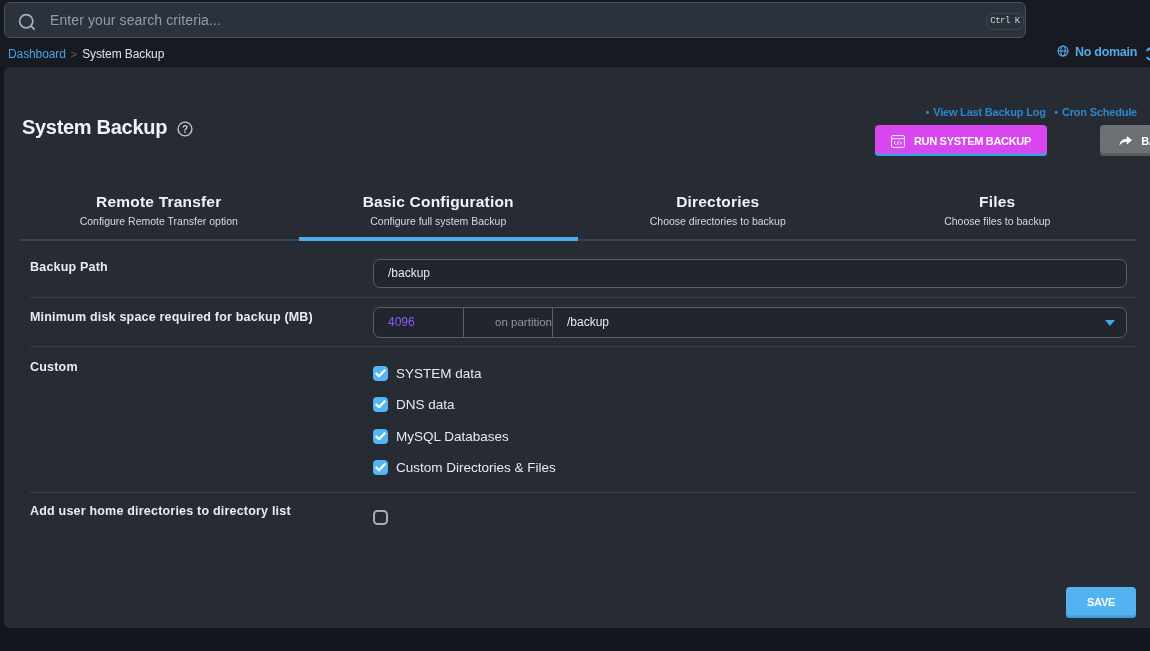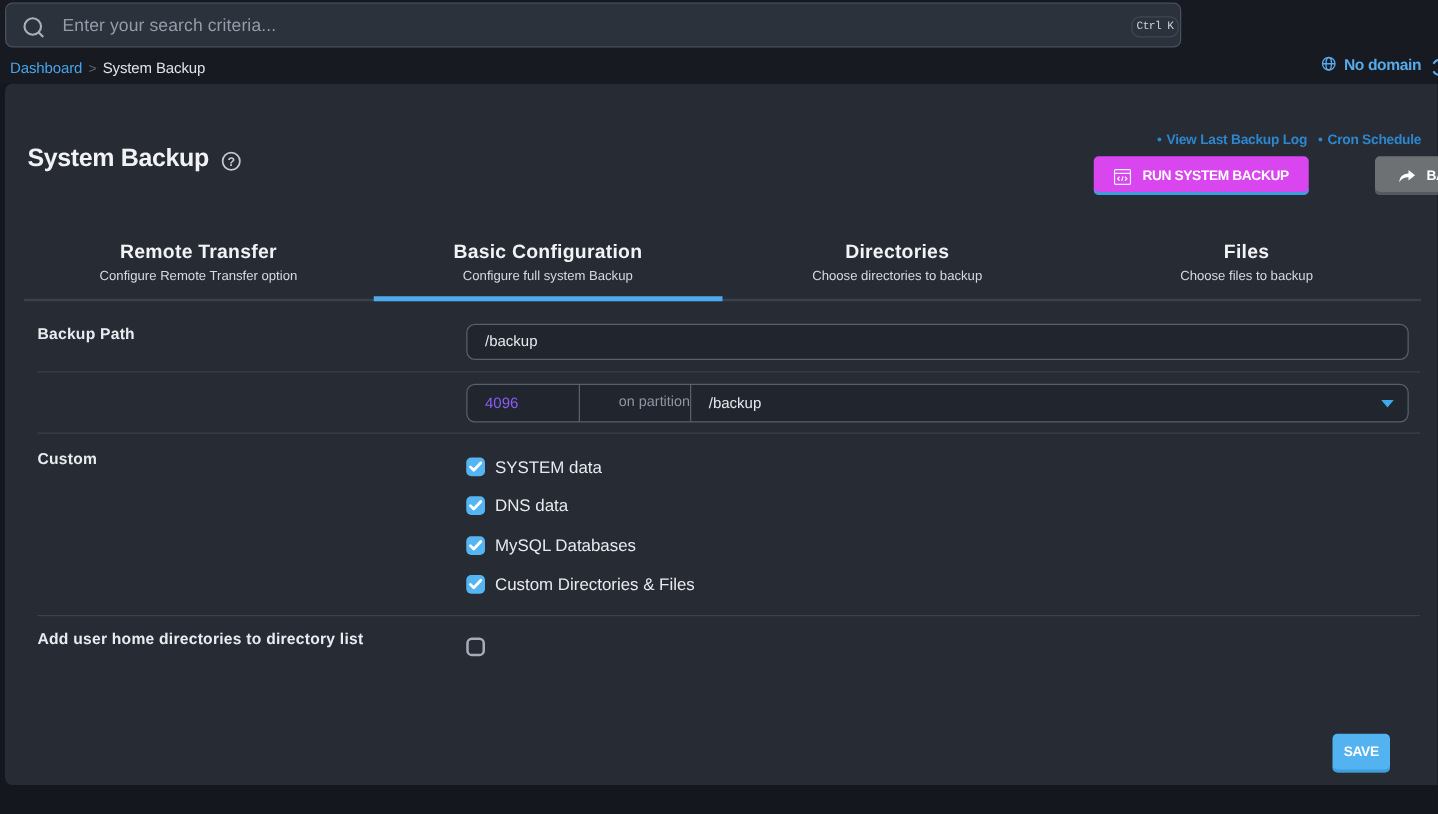--- a/index.html
+++ b/index.html
@@ -1,18 +1,18 @@
 <!DOCTYPE html>
 <html><head>
 <meta charset="utf-8">
 <style>
 * { margin:0; padding:0; box-sizing:border-box; }
 html,body { width:1150px; height:651px; overflow:hidden; background:#14171e; font-family:"Liberation Sans", sans-serif; }
 #header { position:absolute; left:0; top:0; width:1150px; height:67px; background:#171a21; }
-#searchbox { position:absolute; left:4px; top:2px; width:941px; height:36px; background:#2c323c; border:1px solid #47505e; border-radius:6px; }
+#searchbox { position:absolute; left:4px; top:2px; width:1022px; height:36px; background:#2c323c; border:1px solid #47505e; border-radius:6px; }
 #searchph { position:absolute; left:45px; top:0; height:34px; line-height:34px; font-size:14px; color:#939ca8; letter-spacing:0.1px; }
 #ctrlk { position:absolute; right:1px; top:10px; width:38px; height:17px; border:1px solid #3f4752; border-radius:7px; color:#ccd1d8; font-family:"Liberation Mono", monospace; font-size:9px; letter-spacing:-0.5px; text-align:center; line-height:15px; }
 #crumbs { position:absolute; left:8px; top:47px; font-size:12px; letter-spacing:-0.1px; color:#dfe3e8; }
 #crumbs a { color:#4aa3e8; text-decoration:none; }
 #crumbs .sep { color:#5c6470; margin:0 5px; font-size:11px; }
 #domain { position:absolute; right:13px; top:45px; color:#57a9ea; font-size:12.5px; letter-spacing:-0.3px; font-weight:bold; }
 #panel { position:absolute; left:4px; top:67px; width:1146px; height:561px; background:#262b34; border-radius:6px 0 0 6px; }
 #title { position:absolute; left:18px; top:49px; font-size:20px; font-weight:bold; color:#f1f2f4; letter-spacing:-0.3px; }
 #links { position:absolute; right:13px; top:39px; font-size:11px; font-weight:bold; color:#2e86cc; letter-spacing:-0.2px; }
 #links span.b { margin-right:4px; }
@@ -30,21 +30,21 @@
 #input1 { position:absolute; left:369px; top:192px; width:754px; height:29px; background:#20252e; border:1px solid #59606c; border-radius:7px; color:#e6e9ec; font-size:12px; line-height:27px; padding-left:14px; }
 #group { position:absolute; left:369px; top:240px; width:754px; height:31px; background:#20252e; border:1px solid #59606c; border-radius:7px; display:flex; }
 #group .seg1 { width:89px; color:#8b5cf6; font-size:12px; line-height:29px; padding-left:14px; }
 #group .seg2 { width:90px; border-left:1px solid #59606c; border-right:1px solid #59606c; color:#8f969f; font-size:11.5px; line-height:29px; text-align:right; }
 #group .seg3 { flex:1; color:#e6e9ec; font-size:12px; line-height:29px; padding-left:14px; position:relative; }
 #caret { position:absolute; right:11px; top:12px; width:0; height:0; border-left:5.2px solid transparent; border-right:5.2px solid transparent; border-top:6px solid #3fa9ec; }
 .cb { position:absolute; width:15px; height:15px; border-radius:4px; background:#55b5f2; }
 .cb svg { position:absolute; left:2px; top:3px; }
 .cbl { position:absolute; font-size:13.5px; color:#e8eaee; }
 #cb5 { position:absolute; left:369px; top:443px; width:15px; height:15px; border-radius:4.5px; border:2px solid #a6adb8; background:transparent; }
-#save { position:absolute; left:1062px; top:520px; width:46px; height:31px; background:#53b2f0; border-radius:4px; color:#fff; font-weight:bold; font-size:11px; text-align:center; line-height:31px; letter-spacing:-0.3px; box-shadow:inset 0 -2.5px 0 #3d9ede; }
+#save { position:absolute; left:1062px; top:520px; width:70px; height:31px; background:#53b2f0; border-radius:4px; color:#fff; font-weight:bold; font-size:11px; text-align:center; line-height:31px; letter-spacing:-0.3px; box-shadow:inset 0 -2.5px 0 #3d9ede; }
 </style>
 </head>
 <body>
 <div id="header">
   <div id="searchbox">
     <svg width="22" height="22" style="position:absolute;left:10px;top:7px" viewBox="0 0 22 22" fill="none" stroke="#a9b0ba" stroke-width="1.7">
         <circle cx="11.2" cy="11.2" r="6.6"></circle>
         <line x1="15.9" y1="15.9" x2="19.6" y2="19.6"></line>
       </svg>
     <span id="searchph">Enter your search criteria...</span>
@@ -97,20 +97,21 @@
         <div class="t2">Choose directories to backup</div>
       </div>
     <div class="tab">
         <div class="t1">Files</div>
         <div class="t2">Choose files to backup</div>
       </div>
   </div>
   <div class="lbl" style="top:193px">Backup Path</div>
   <div id="input1">/backup</div>
   <div class="divider" style="top:229.5px"></div>
+  <div class="lbl" style="top:243px">Minimum disk space required for backup (MB)</div>
   <div id="group">
     <div class="seg1">4096</div>
     <div class="seg2">on partition</div>
     <div class="seg3">/backup<div id="caret"></div></div>
   </div>
   <div class="divider" style="top:278.5px"></div>
   <div class="lbl" style="top:293px">Custom</div>
   <div class="cb" style="left:369px;top:299px">
       <svg width="11" height="9" viewBox="0 0 11 9" fill="none" stroke="#fff" stroke-width="2.2" stroke-linecap="round" stroke-linejoin="round">
         <path d="M1.3 4.5 L4 7.2 L9.7 1.2"></path>

